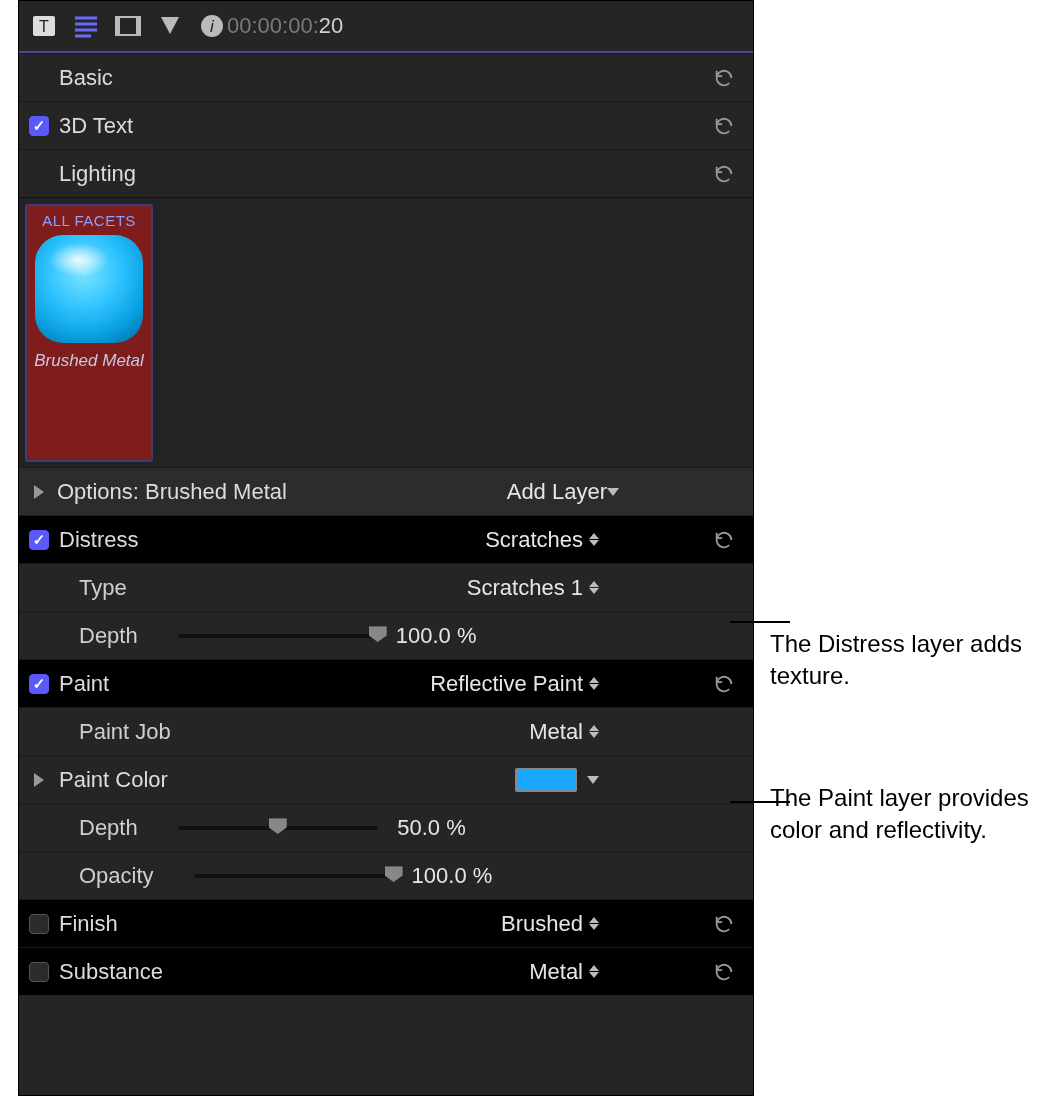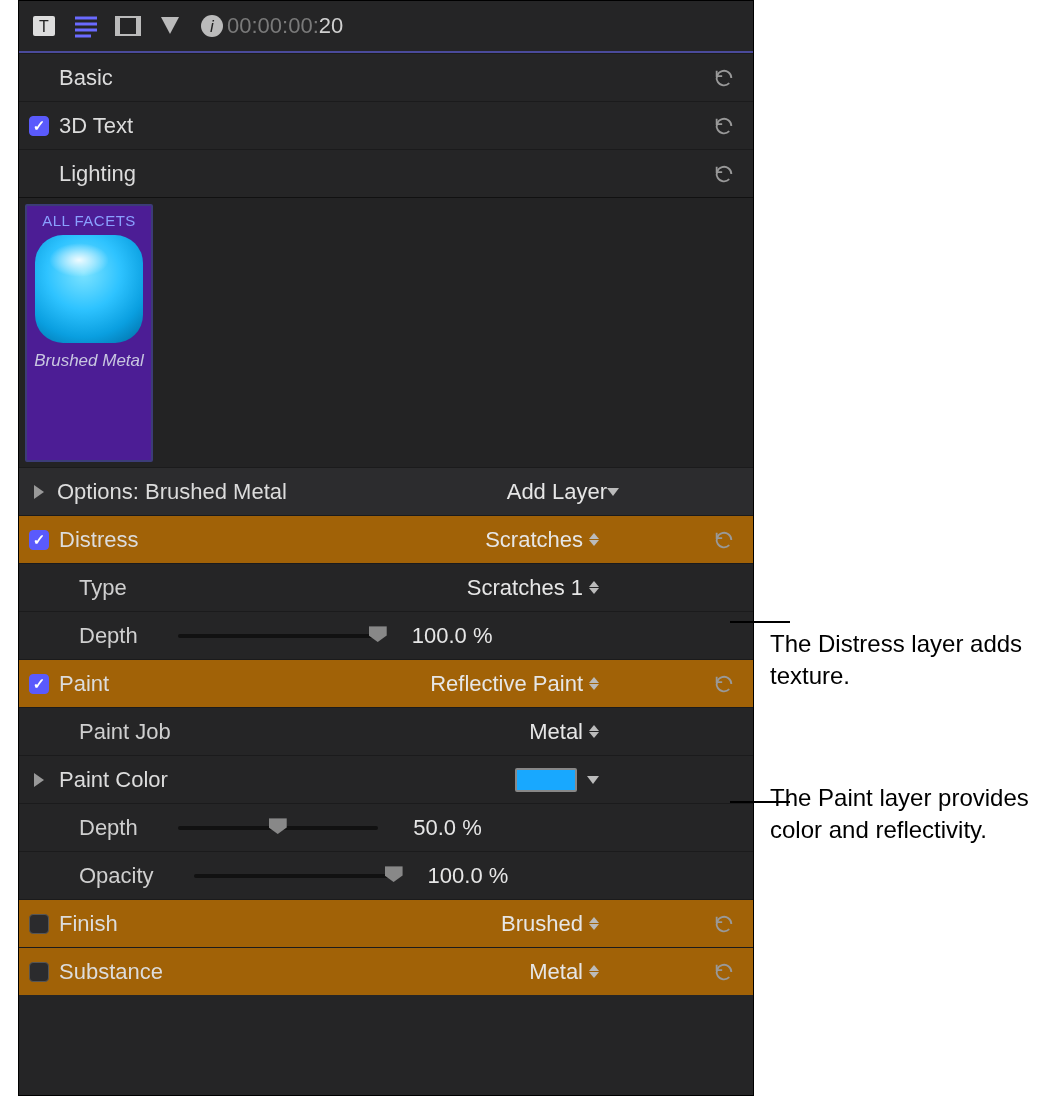--- a/index.html
+++ b/index.html
@@ -16,47 +16,47 @@
   .toolbar .icons { display: flex; gap: 12px; align-items: center; }
   .toolbar .title { flex: 1; text-align: center; color: #bbb; font-size: 22px; }
   .toolbar .timecode { font-family: ui-monospace, Menlo, monospace; color: #7a7a7a; font-size: 22px; }
   .toolbar .timecode .last { color: #d0d0d0; }
   .icon-btn { width: 30px; height: 28px; display: inline-flex; align-items: center; justify-content: center; }
   .icon-btn svg { display:block; }
   .row {
     display: flex; align-items: center; height: 48px; padding: 0 14px 0 10px;
     border-top: 1px solid #1b1b1c; position: relative;
   }
-  .row.shade { background: #a16207; text-align: center; }
+  .row.shade { background: #000000; text-align: center; }
   .row-pad-left { width: 20px; display: inline-flex; align-items:center; justify-content:center; }
   .disclosure { width: 0; height: 0; border-top: 7px solid transparent; border-bottom: 7px solid transparent; border-left: 10px solid #999; }
   .checkbox {
     width: 20px; height: 20px; border-radius: 4px; border: 1px solid #555;
     background: #2b2b2d; display:inline-flex; align-items:center; justify-content:center;
   }
   .checkbox.checked { background: #5a5afc; border-color:#5a5afc; }
   .checkbox.checked::after { content: "✓"; color: #fff; font-size: 15px; font-weight: bold; line-height:1; }
   .label { margin-left: 10px; color: #dcdcdc; flex: 0 0 auto; }
   .label.sub { margin-left: 30px; color: #cfcfcf; }
   .spacer { flex: 1; }
   .reset-btn { width: 30px; display:flex; align-items:center; justify-content:center; margin-left: 18px; }
   .reset-btn svg { stroke: #999; }
-  .value { color: #e6e6e6; text-align: right; min-width: 70px; margin-left: 16px; }
+  .value { color: #e6e6e6; text-align: right; min-width: 70px; }
   .value.percent::after { content: " %"; color:#e6e6e6; }
   .popup { display:flex; align-items:center; gap:6px; color:#e6e6e6; }
   .updown { display:inline-flex; flex-direction:column; line-height:0; gap:1px; }
   .updown::before { content:""; width:0; height:0; border-left:5px solid transparent; border-right:5px solid transparent; border-bottom:6px solid #bbb; }
   .updown::after  { content:""; width:0; height:0; border-left:5px solid transparent; border-right:5px solid transparent; border-top:6px solid #bbb; }
   .chev-down { width:0; height:0; border-left:6px solid transparent; border-right:6px solid transparent; border-top:8px solid #bbb; display:inline-block; }
 
   .material-well {
     height: 270px; background: #232324; border-top:1px solid #111; padding: 6px; display:flex;
   }
   .facet-card {
-    width: 128px; height: 258px; background: #4c1d95; border: 2px solid #3c3c78; border-radius:2px;
+    width: 128px; height: 258px; background: #7f1d1d; border: 2px solid #3c3c78; border-radius:2px;
     display:flex; flex-direction:column; align-items:center; padding:6px 4px;
   }
   .facet-title { color:#8aa0ff; font-size:15px; letter-spacing:0.5px; }
   .facet-thumb {
     width: 108px; height: 108px; margin-top:6px;
     background: radial-gradient(circle at 45% 35%, #7de3ff 0%, #2ec3ff 40%, #0a9fe0 70%, #006aa0 100%);
     border-radius: 28px; position:relative;
   }
   .facet-thumb::after{
     content:""; position:absolute; top:8px; left:14px; width:60px; height:34px;

